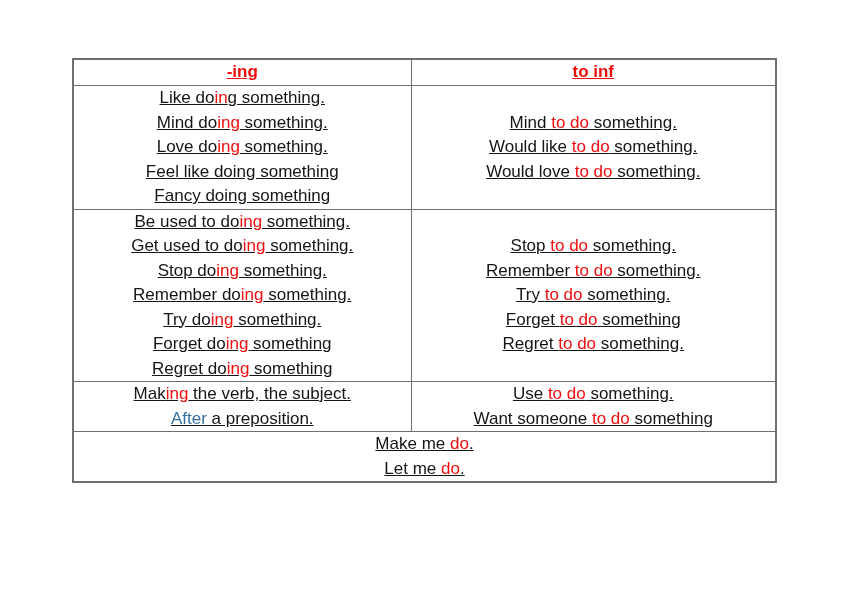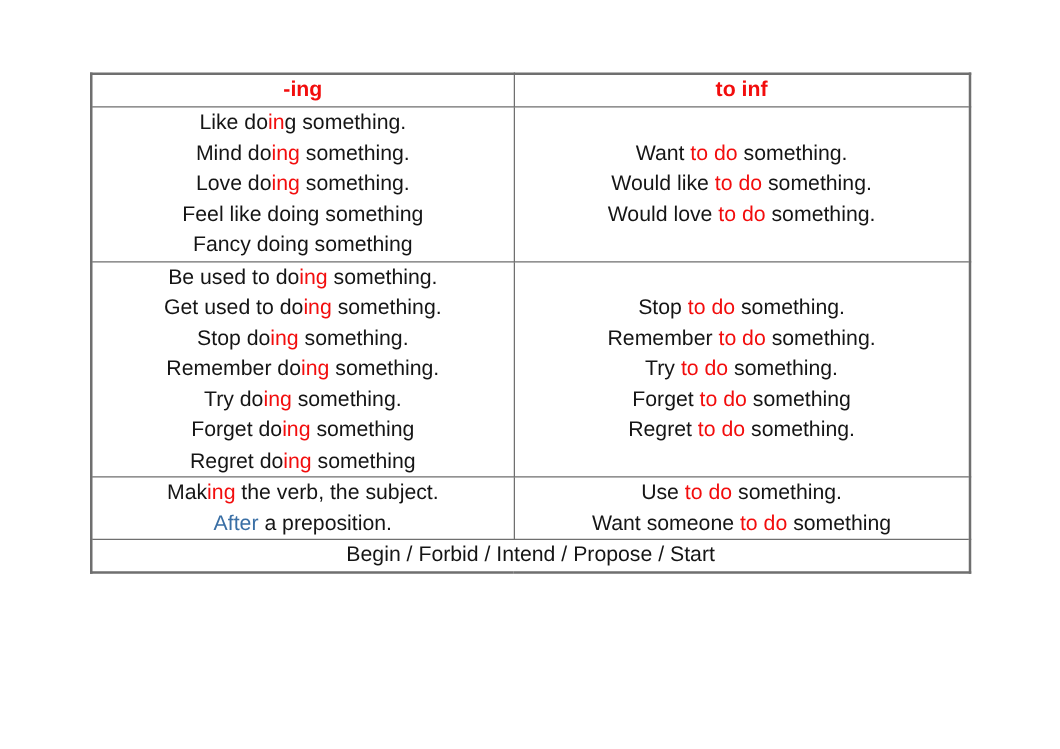--- a/index.html
+++ b/index.html
@@ -26,20 +26,21 @@
     border: 2px solid var(--border, #6f6f6f);
     font-size: 17px;
   }
   table.grammar-table th,
   table.grammar-table td {
     border: 1px solid var(--border, #6f6f6f);
     text-align: center;
     vertical-align: middle;
     padding: 0;
     line-height: 24.5px;
+    text-decoration: underline;
   }
   table.grammar-table col.left-col  { width: 338px; }
   table.grammar-table col.right-col { width: 365px; }
   th.col-header {
     font-weight: bold;
     color: var(--red, #f20d0d);
     height: 25px;
     line-height: 25px;
   }
   td .line { line-height: 24.5px; }
@@ -65,21 +66,21 @@
     <tbody id="table-body">
         <tr>
           <td>
             <div class="line"><span>Like do</span><span class="red">in</span><span>g something.</span></div>
             <div class="line"><span>Mind do</span><span class="red">ing</span><span> something.</span></div>
             <div class="line"><span>Love do</span><span class="red">ing</span><span> something.</span></div>
             <div class="line"><span>Feel like doing something</span></div>
             <div class="line"><span>Fancy doing something</span></div>
           </td>
           <td>
-            <div class="line"><span>Want </span><span class="red">to do</span><span> something.</span></div>
+            <div class="line"><span>Mind </span><span class="red">to do</span><span> something.</span></div>
             <div class="line"><span>Would like </span><span class="red">to do</span><span> something.</span></div>
             <div class="line"><span>Would love </span><span class="red">to do</span><span> something.</span></div>
           </td>
         </tr>
         <tr>
           <td>
             <div class="line"><span>Be used to do</span><span class="red">ing</span><span> something.</span></div>
             <div class="line"><span>Get used to do</span><span class="red">ing</span><span> something.</span></div>
             <div class="line"><span>Stop do</span><span class="red">ing</span><span> something.</span></div>
             <div class="line"><span>Remember do</span><span class="red">ing</span><span> something.</span></div>
@@ -100,18 +101,19 @@
             <div class="line"><span>Mak</span><span class="red">ing</span><span> the verb, the subject.</span></div>
             <div class="line"><span class="blue">After</span><span> a preposition.</span></div>
           </td>
           <td>
             <div class="line"><span>Use </span><span class="red">to do</span><span> something.</span></div>
             <div class="line"><span>Want someone </span><span class="red">to do</span><span> something</span></div>
           </td>
         </tr>
         <tr>
           <td colspan="2" class="full-cell">
-            <div class="line"><span>Begin / Forbid / Intend / Propose / Start</span></div>
+            <div class="line"><span>Make me </span><span class="red">do</span><span>.</span></div>
+            <div class="line"><span>Let me </span><span class="red">do</span><span>.</span></div>
           </td>
         </tr>
       </tbody>
   </table>
 </div>
 
 </body></html>

